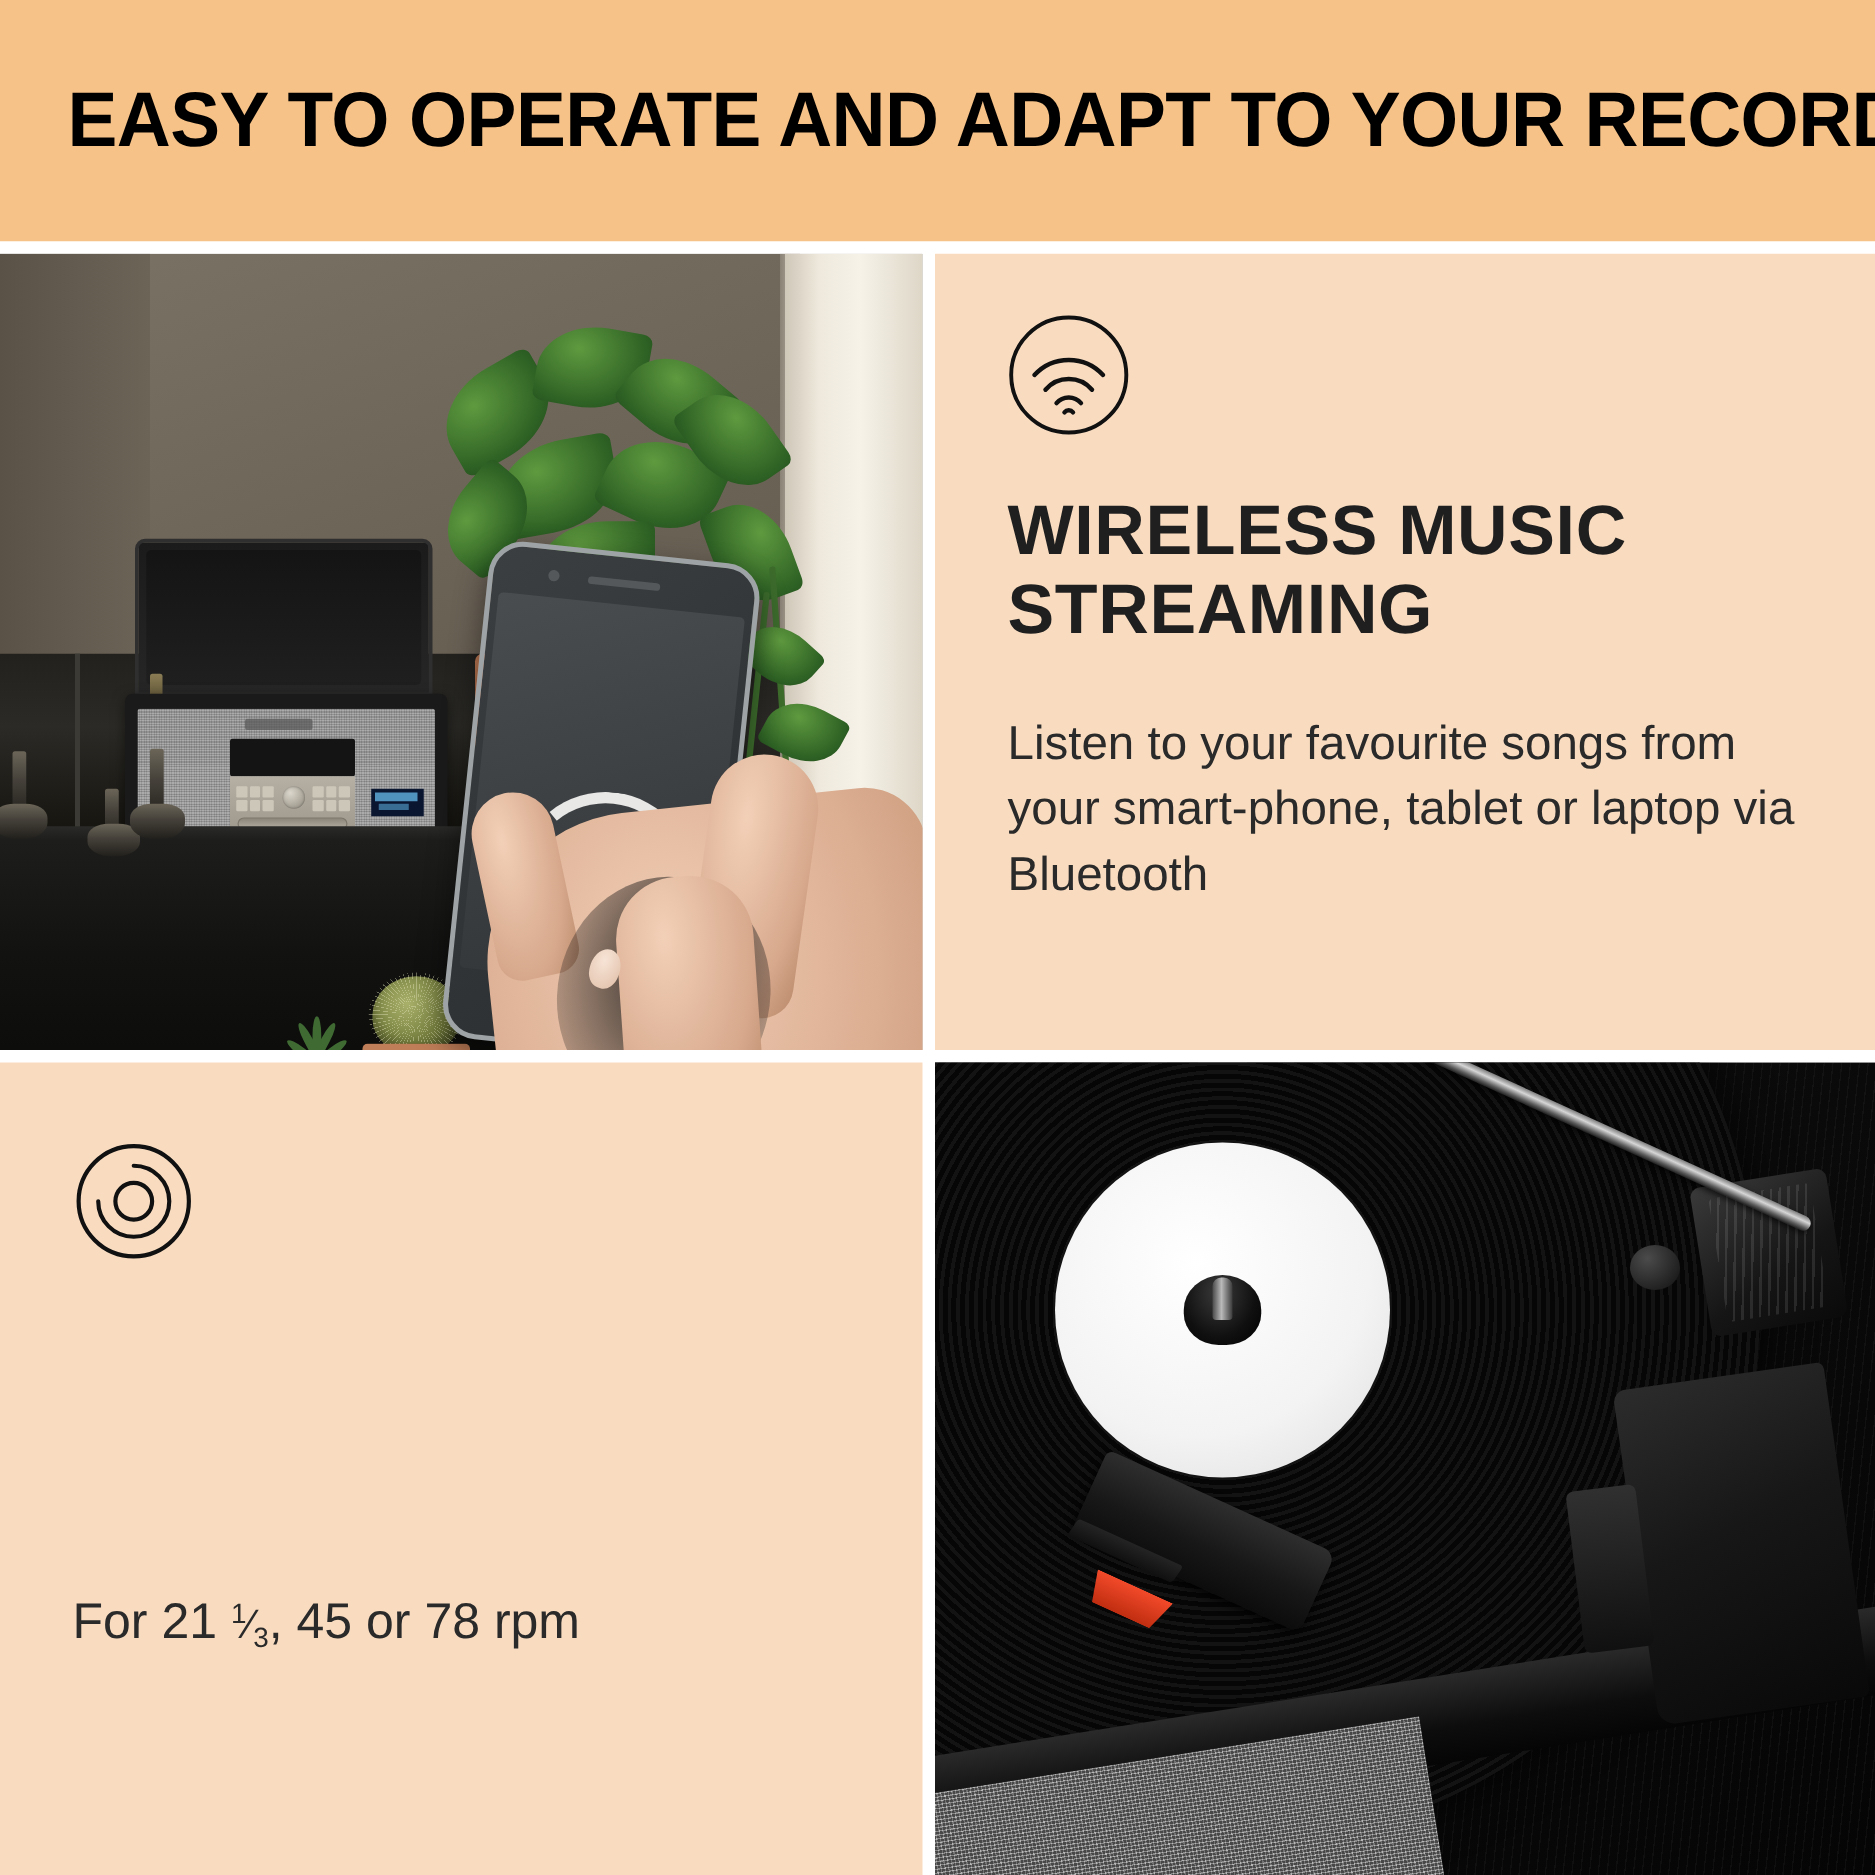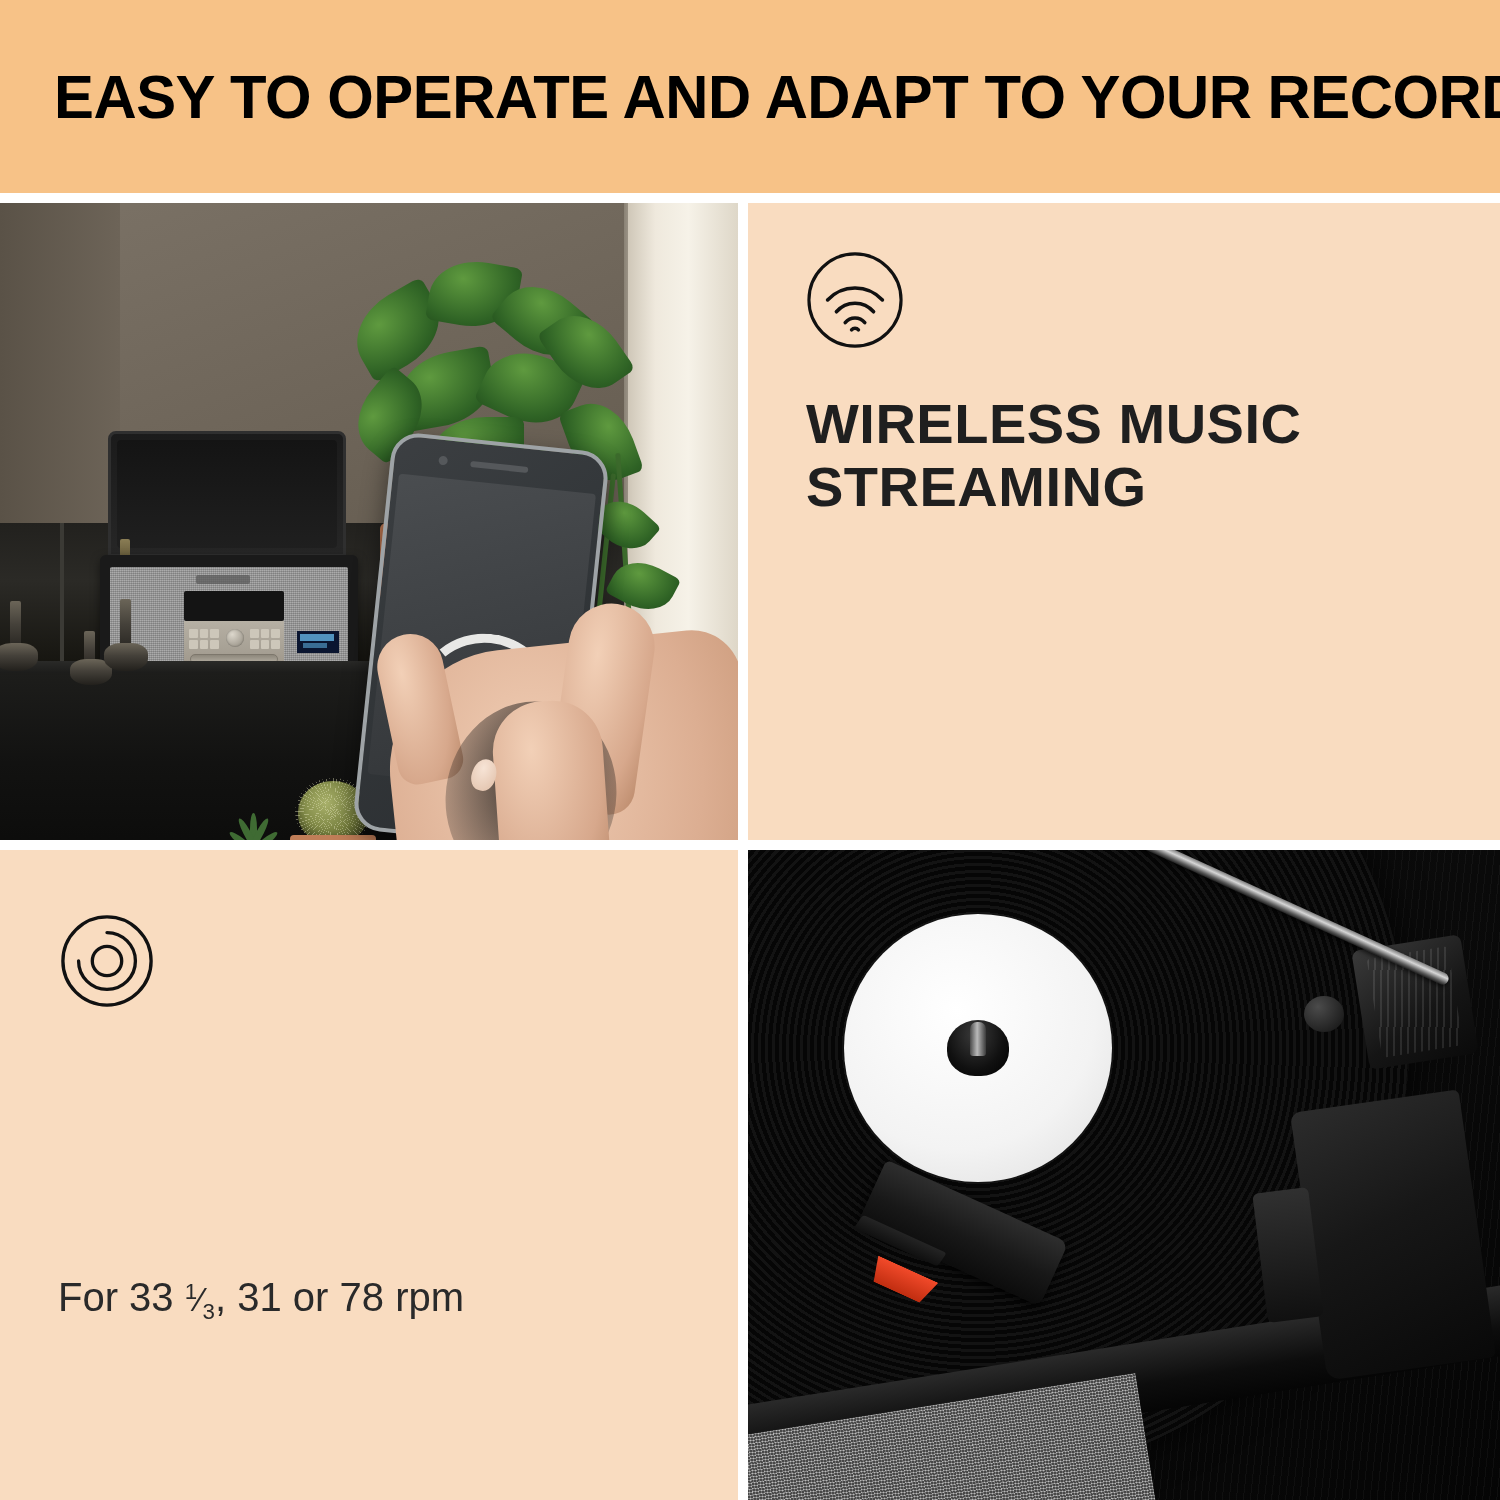--- a/index.html
+++ b/index.html
@@ -568,36 +568,37 @@
             <path d="M22 50 A 38 38 0 0 1 78 50" fill="none" stroke="#111111" stroke-width="3.6" stroke-linecap="round"></path>
             <path d="M31 62 A 25 25 0 0 1 69 62" fill="none" stroke="#111111" stroke-width="3.6" stroke-linecap="round"></path>
             <path d="M40 73 A 13 13 0 0 1 60 73" fill="none" stroke="#111111" stroke-width="3.6" stroke-linecap="round"></path>
             <path d="M46.5 80.5 A 4.5 4.5 0 0 1 53.5 80.5" fill="none" stroke="#111111" stroke-width="3.6" stroke-linecap="round"></path>
           </svg>
         </div>
       </div>
 
       <h2 class="feat-head feature" style="top:190px;width:640px;">WIRELESS MUSIC STREAMING</h2>
 
+      <p class="feat-body feature" style="top:366px;">Listen to your favourite songs from your smart-phone, tablet or laptop via Bluetooth</p>
     </div>
 
     <div class="cell cell-bl peach">
 
       <div class="feature" style="top:62px;">
         <div class="icon-wrap">
           <svg viewBox="0 0 100 100" width="98" height="98" aria-hidden="true">
             <circle cx="50" cy="50" r="45" fill="none" stroke="#111111" stroke-width="3.4"></circle>
             <path d="M50 21 A 29 29 0 1 1 21 50" fill="none" stroke="#111111" stroke-width="3.4" stroke-linecap="round"></path>
             <circle cx="50" cy="50" r="15" fill="none" stroke="#111111" stroke-width="3.4"></circle>
           </svg>
         </div>
       </div>
 
 
-      <p class="feat-body feat-body-sm feature" style="top:420px;"><span>For 33 </span><span class="frac"><sup>1</sup>⁄<sub>3</sub></span><span>, 31 or 78 rpm</span></p>
+      <p class="feat-body feat-body-sm feature" style="top:420px;"><span>For 21 </span><span class="frac"><sup>1</sup>⁄<sub>3</sub></span><span>, 45 or 78 rpm</span></p>
     </div>
 
     <div class="cell cell-br">
       <div class="photo-tt">
         <div class="plinth"></div>
         <div class="plinth-grain"></div>
 
         <div class="vinyl">
           <div class="vinyl-label"></div>
           <div class="spindle"></div>

